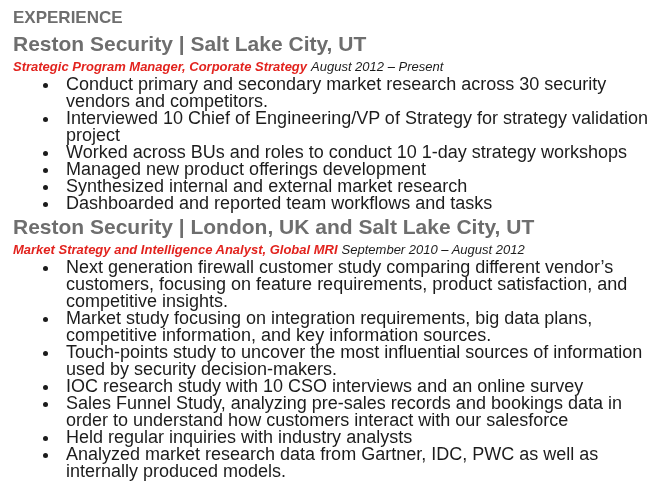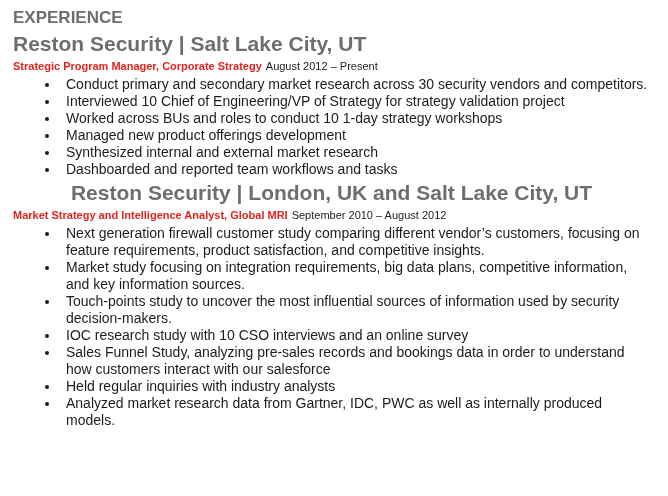--- a/index.html
+++ b/index.html
@@ -19,44 +19,45 @@
     color: #6e6e6e;
     margin: 0;
   }
   .company {
     font-size: 21px;
     line-height: 21px;
     font-weight: bold;
     color: #6e6e6e;
     margin: 5px 0 0 0;
   }
-  .job-2 .company { margin-top: 4px; text-align: center; }
+  .job-2 .company { margin-top: 4px; }
   .title-line {
-    font-size: 11px;
+    font-size: 13px;
     line-height: 19px;
+    font-style: italic;
     margin: 3px 0 0 0;
   }
   .job-title {
     color: #e2231e;
     font-weight: bold;
   }
   .job-dates {
     color: #1c1c1c;
     margin-left: 4px;
   }
   .summary {
     font-size: 14px;
     line-height: 17px;
     margin: 17px 0 0 0;
   }
   .job-2 .summary { margin-top: 14px; }
   ul.bullets {
     margin: 0;
     padding: 0 0 0 47px;
-    font-size: 14px;
+    font-size: 18px;
     line-height: 17px;
     list-style-type: disc;
   }
   ul.bullets li { padding-left: 6px; }
 </style>
 </head>
 <body>
 
 <div class="page">
 

